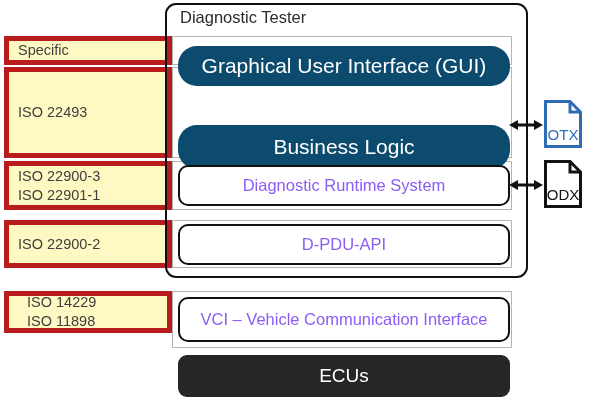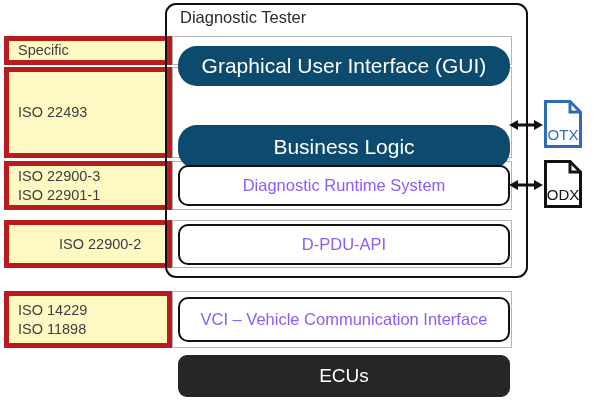--- a/index.html
+++ b/index.html
@@ -131,25 +131,25 @@
 
   <div class="std-row" style="top:67px; height:91px;">
     <span class="std-text">ISO 22493</span>
   </div>
 
   <div class="std-row" style="top:161px; height:49px;">
     <span class="std-text">ISO 22900-3
 ISO 22901-1</span>
   </div>
 
-  <div class="std-row" style="top:220px; height:48px;padding-left:41px;">
+  <div class="std-row" style="top:220px; height:48px;">
     <span class="std-text">ISO 22900-2</span>
   </div>
 
-  <div class="std-row" style="top:291px; height:57px;">
+  <div class="std-row" style="top:291px; height:42px;padding-left:9px;">
     <span class="std-text">ISO 14229
 ISO 11898</span>
   </div>
 
   <div class="band" style="top:36px; height:29px;"></div>
   <div class="band" style="top:67px; height:91px;"></div>
   <div class="band" style="top:161px; height:49px;"></div>
   <div class="band" style="top:220px; height:48px;"></div>
   <div class="band" style="top:291px; height:57px;"></div>
 

